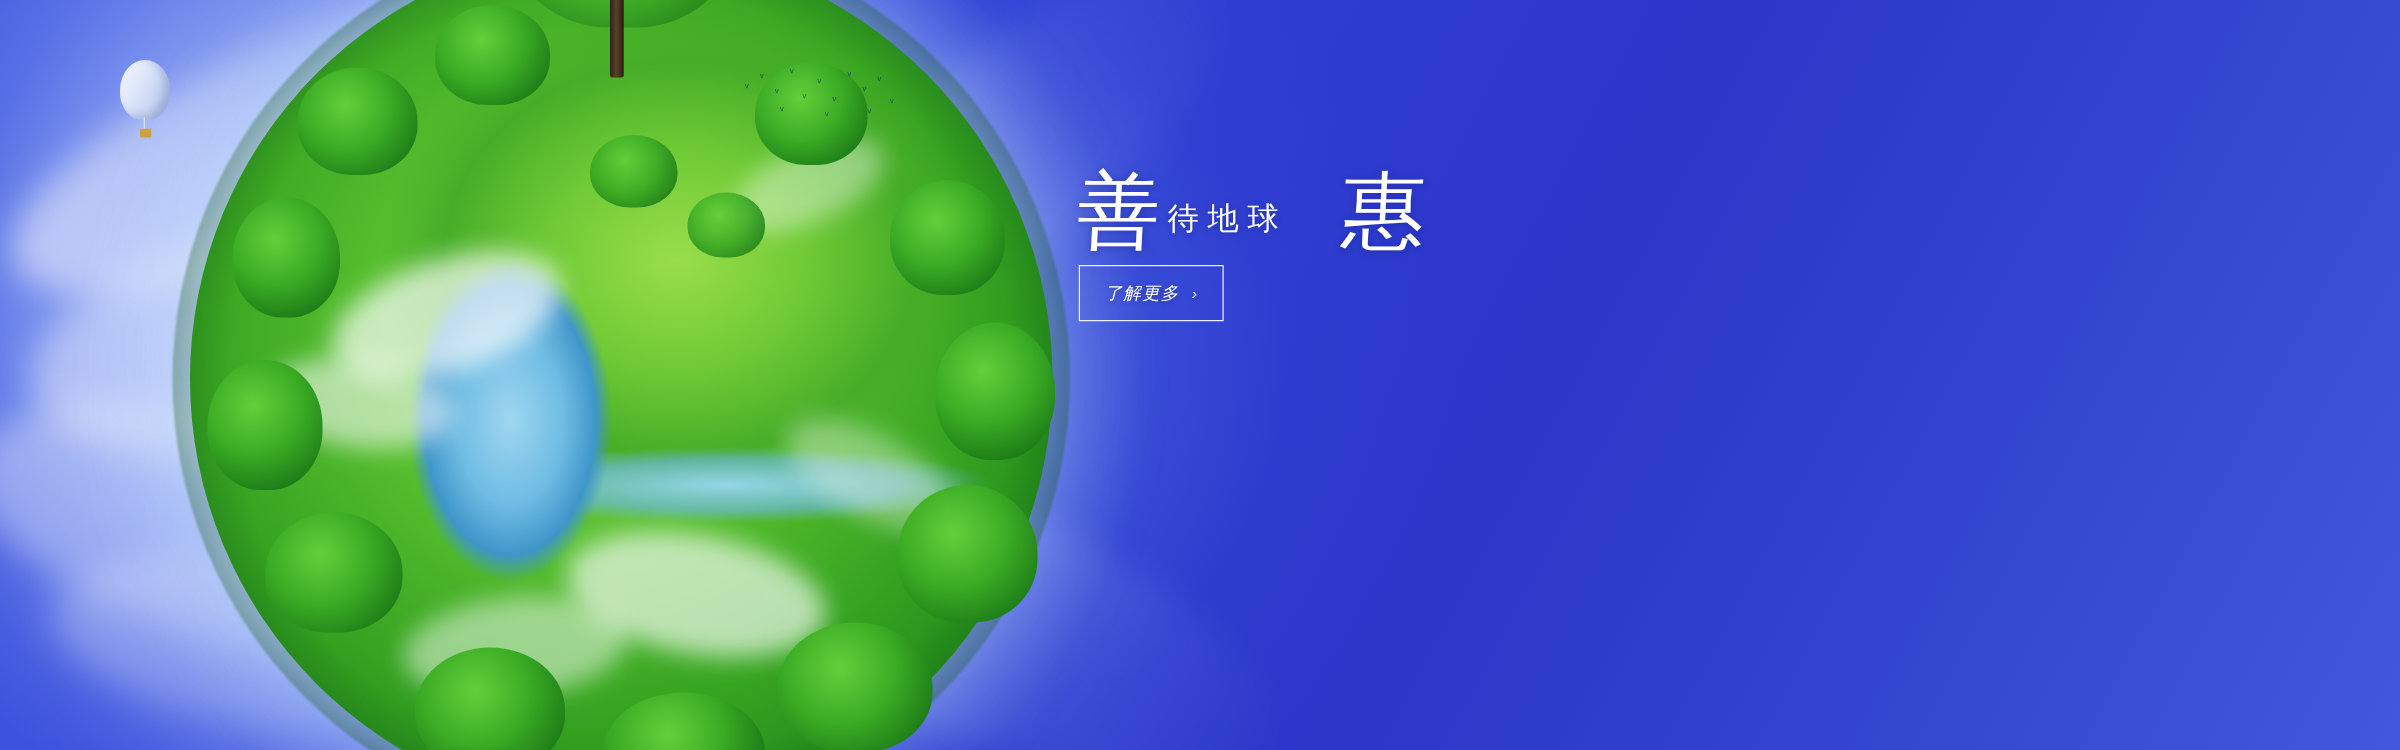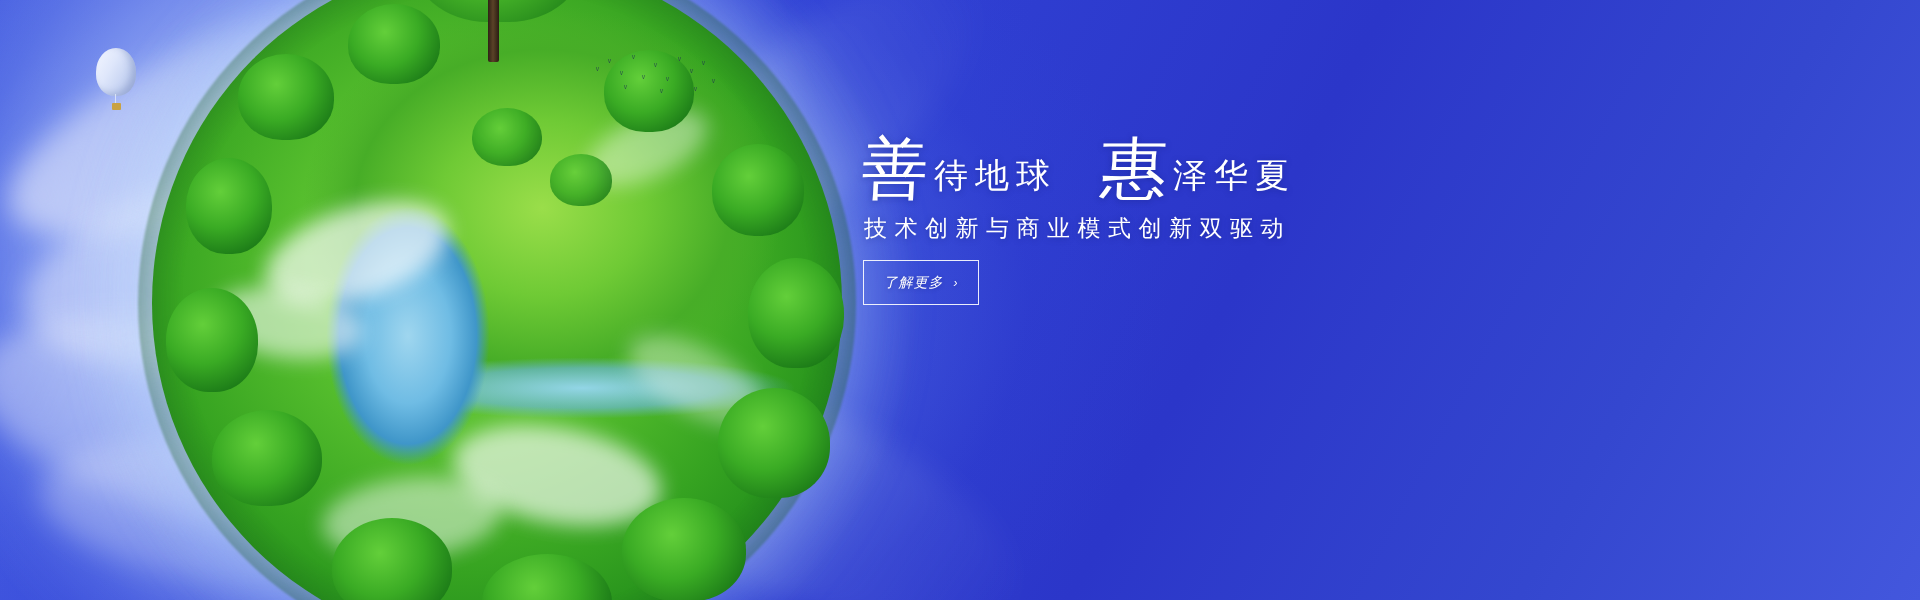--- a/index.html
+++ b/index.html
@@ -124,21 +124,21 @@
   }
   .hl-group{display:flex;align-items:flex-end;}
   .hl-big{
     font-family:"DejaVu Serif","Liberation Serif",serif;
     font-size:66px;line-height:66px;font-weight:400;
     letter-spacing:0;margin-right:6px;
     transform:skewX(-3deg);
   }
   .hl-small{
     font-family:"DejaVu Serif","Liberation Serif",serif;
-    font-size:34px;line-height:42px;letter-spacing:7px;font-weight:400;
+    font-size:25px;line-height:42px;letter-spacing:7px;font-weight:400;
     padding-bottom:6px;
   }
   .hl-gap{width:44px;}
   .subtitle{
     font-size:23px;line-height:32px;letter-spacing:7.5px;font-weight:400;
     margin:8px 0 16px 2px;white-space:nowrap;
   }
   .desc{
     font-size:16px;line-height:24px;letter-spacing:0.4px;font-weight:400;
     margin:0 0 22px 2px;white-space:nowrap;color:#f2f5ff;
@@ -228,25 +228,23 @@
   <div class="content">
 
     <div class="headline">
       <span class="hl-group">
         <span class="hl-big">善</span>
         <span class="hl-small">待地球</span>
       </span>
       <span class="hl-gap"></span>
       <span class="hl-group">
         <span class="hl-big">惠</span>
-        <span class="hl-small">泽华夏</span>
       </span>
     </div>
 
-    <div class="subtitle">技术创新与商业模式创新双驱动</div>
 
 
     <button class="cta">
       <span>了解更多</span>
       <span class="cta-arrow">›</span>
     </button>
 
   </div>
 </div>
 

